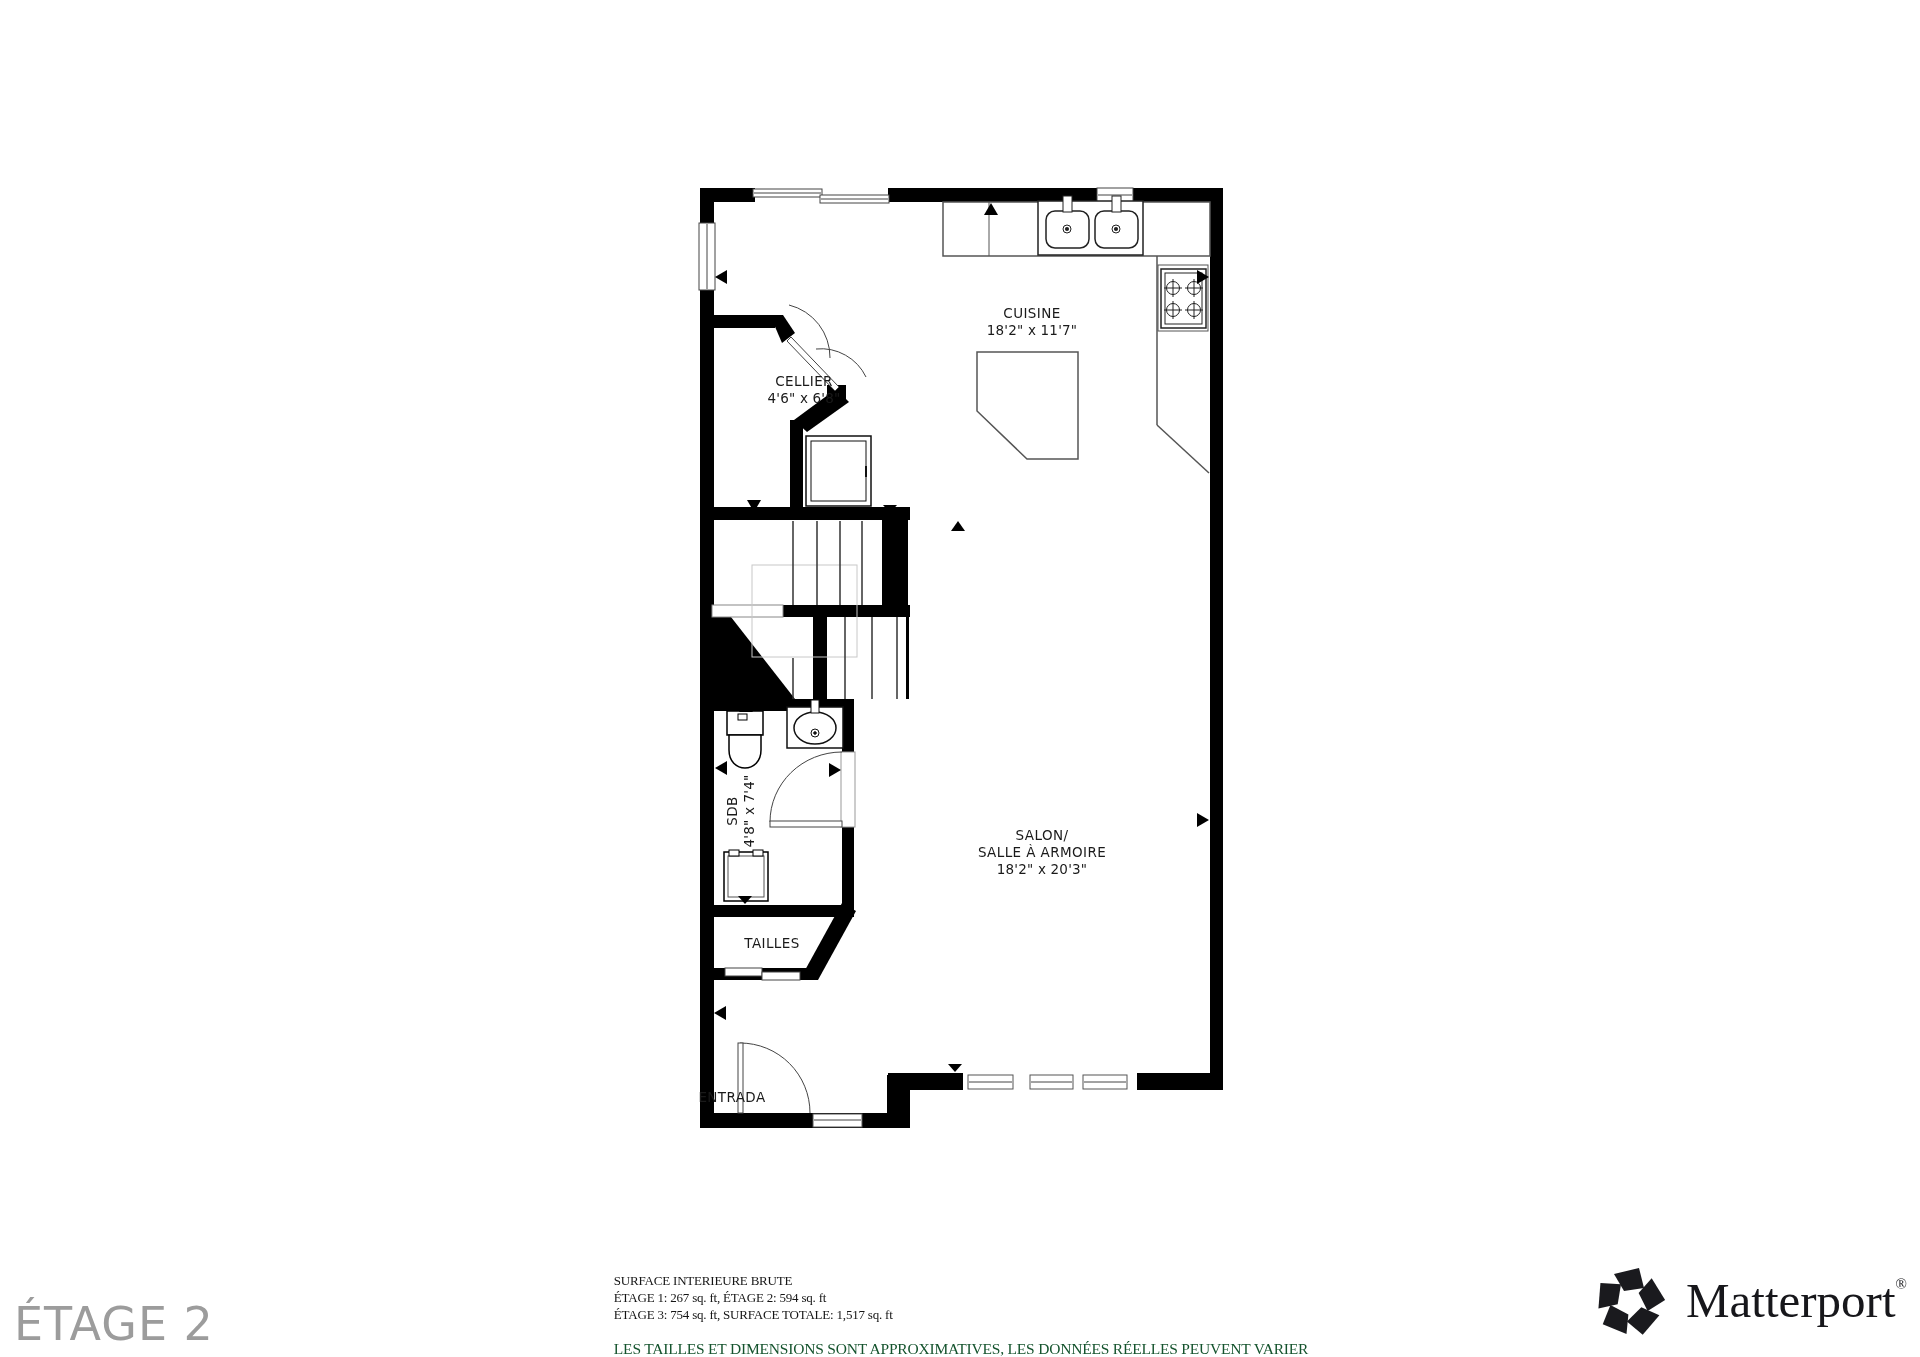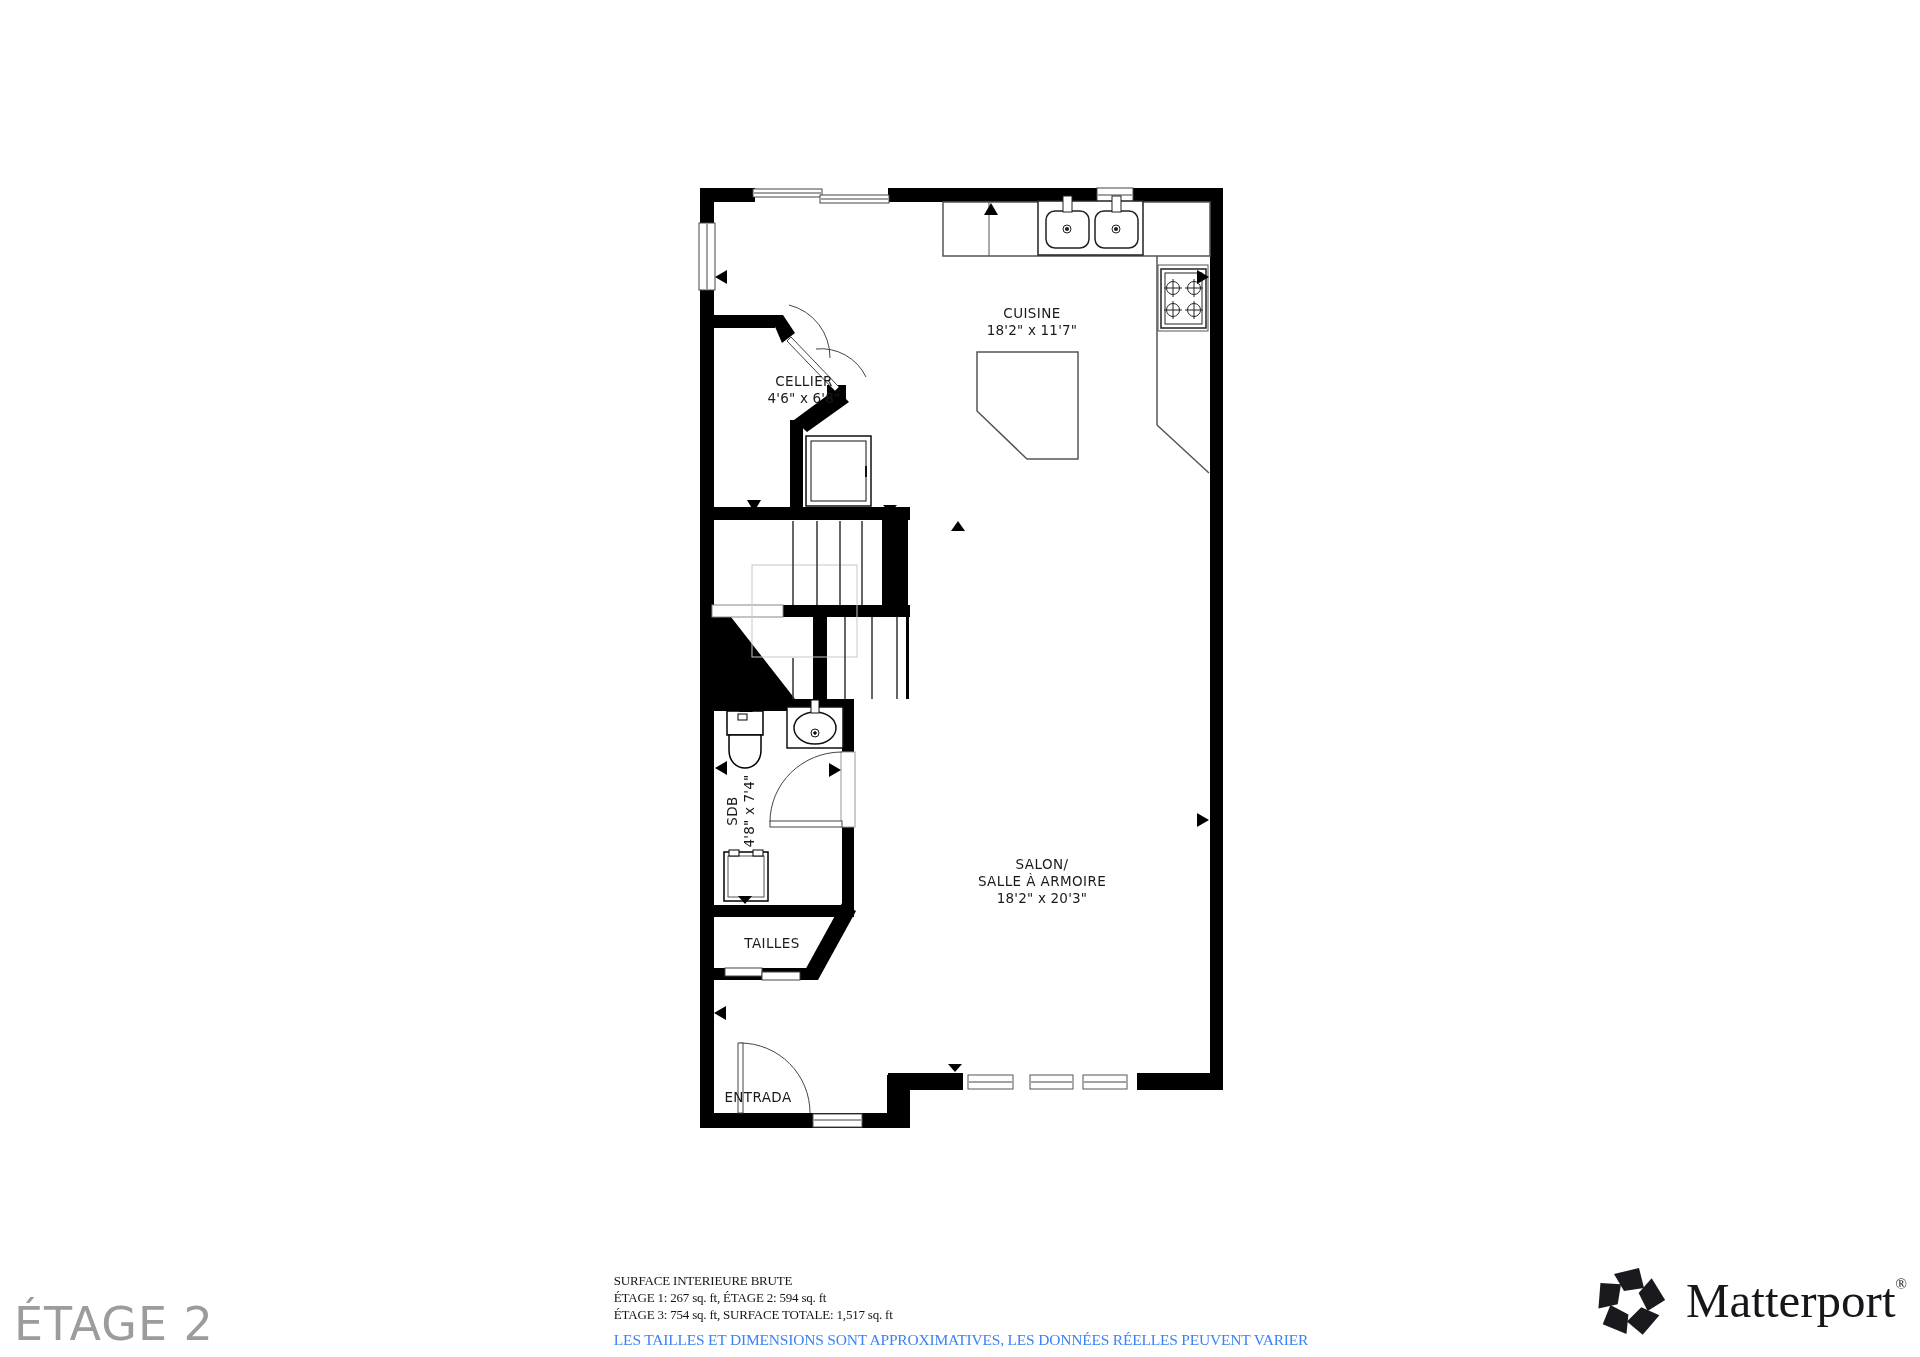--- a/index.html
+++ b/index.html
@@ -6,21 +6,21 @@
   #stage{position:relative;width:1920px;height:1357px;background:#ffffff;overflow:hidden;
          font-family:"DejaVu Sans",sans-serif;}
   #plan-svg{position:absolute;left:0;top:0;}
   .room-label{position:absolute;transform:translateX(-50%);text-align:center;
               color:#1a1a1a;font-size:13.5px;line-height:17px;letter-spacing:.4px;white-space:nowrap;}
   .room-label .dims{letter-spacing:.2px;}
   .rot{transform:translate(-50%,-50%) rotate(-90deg);}
   #footer{position:absolute;left:961px;top:1272px;transform:translateX(-50%);
           text-align:left;color:#151515;font-size:13px;line-height:17px;
           letter-spacing:-.2px;white-space:nowrap;font-family:Liberation Serif, serif;}
-  #footer .disclaimer{font-size:15.5px;color:#3b82f6;letter-spacing:-.2px;margin-top:8px;}
+  #footer .disclaimer{font-size:15.5px;color:#14532d;letter-spacing:-.2px;margin-top:17px;}
   #floor-label{position:absolute;left:14px;top:1297px;font-size:46px;color:#9c9c9c;
                letter-spacing:1px;}
   #brand{position:absolute;left:1592px;top:1262px;display:flex;align-items:center;}
   #brand .wordmark{font-family:"Liberation Serif","DejaVu Serif",serif;font-size:49px;
                    color:#17171b;margin-left:18px;letter-spacing:0;}
   #brand .reg{font-size:15px;vertical-align:28px;color:#17171b;}
 </style>
 </head>
 <body>
 
@@ -201,25 +201,25 @@
 
 <div class="room-label rot" style="left:741px;top:811px">
   <div>SDB</div>
   <div class="dims">4'8" x 7'4"</div>
 </div>
 
 <div class="room-label" style="left:772px;top:935px">
   <div>TAILLES</div>
 </div>
 
-<div class="room-label" style="left:758px;top:1089px">
+<div class="room-label" style="left:732px;top:1089px">
   <div>ENTRADA</div>
 </div>
 
-<div class="room-label" style="left:1042px;top:856px">
+<div class="room-label" style="left:1042px;top:827px">
   <div>SALON/</div>
   <div>SALLE À ARMOIRE</div>
   <div class="dims">18'2" x 20'3"</div>
 </div>
 
 <div id="footer">
   <div>SURFACE INTERIEURE BRUTE</div>
   <div>ÉTAGE 1: 267 sq. ft, ÉTAGE 2: 594 sq. ft</div>
   <div>ÉTAGE 3: 754 sq. ft, SURFACE TOTALE: 1,517 sq. ft</div>
   <div class="disclaimer">LES TAILLES ET DIMENSIONS SONT APPROXIMATIVES, LES DONNÉES RÉELLES PEUVENT VARIER</div>

